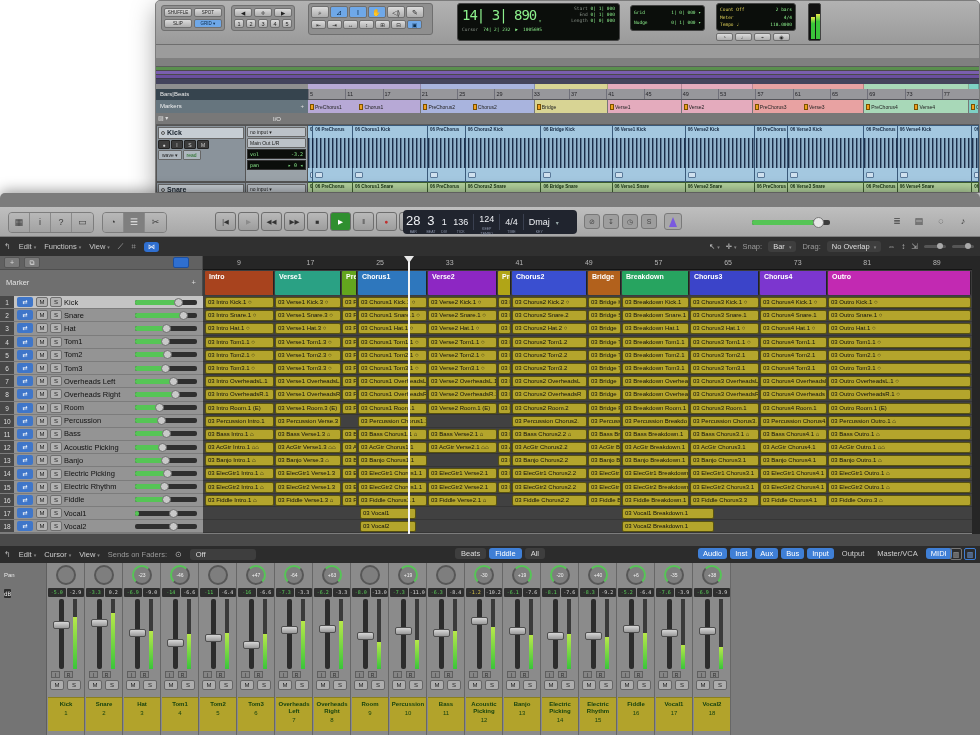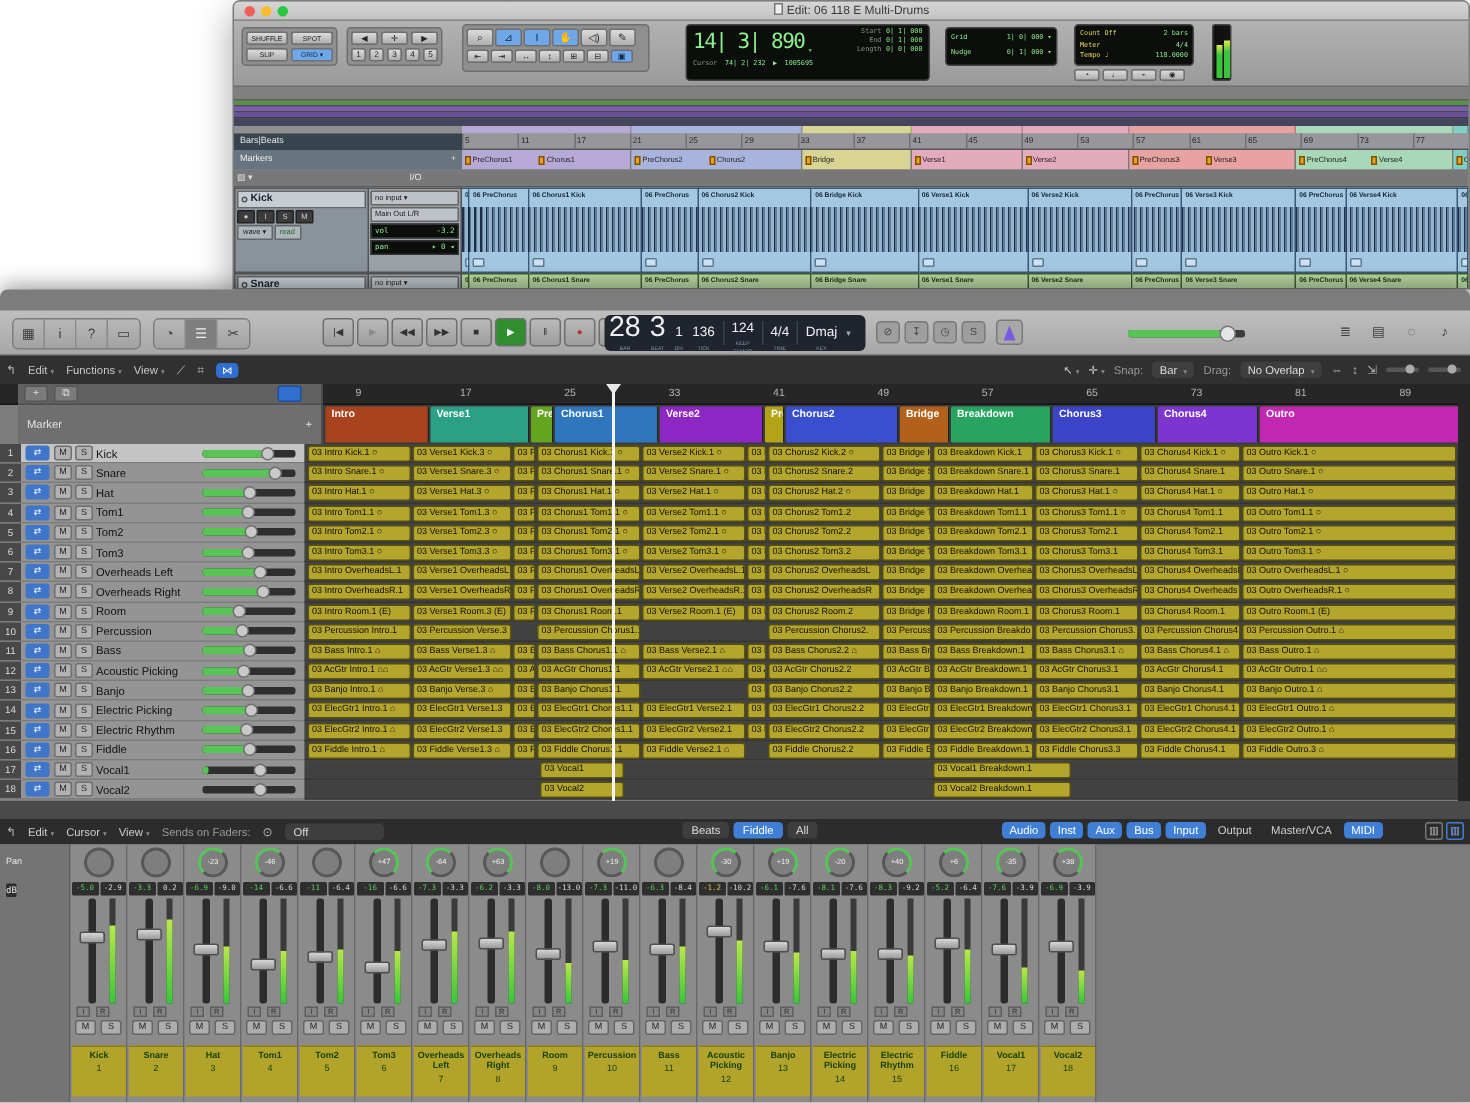--- a/index.html
+++ b/index.html
@@ -109,21 +109,21 @@
   .ic-group .ic:last-child{border-right:none;}
   .ic-group .ic.pressed{background:#7f7f7f;color:#eee;}
   .g1{left:8px;}.g2{left:102px;}
   .transport{position:absolute;left:215px;top:5px;display:flex;gap:2px;}
   .tbtn{width:21px;height:19px;background:linear-gradient(#b9b9b9,#9d9d9d);border:1px solid #6e6e6e;border-radius:3px;font-size:6.5px;color:#333;text-align:center;line-height:18px;padding:0;}
   .tbtn.dim{color:#8b8b8b;}
   .tbtn.play{background:#2f8f2f;color:#fff;}
   .tbtn.rec{color:#c03030;}
   .lcd{position:absolute;left:403px;top:3px;width:174px;height:24px;background:#20242e;border-radius:4px;display:flex;align-items:center;color:#eef0f4;}
   .lcd-num{text-align:center;padding:0 3px;}
-  .lcd-num .v{font-size:19px;line-height:13px;}
+  .lcd-num .v{font-size:13px;line-height:13px;}
   .lcd-num.small .v{font-size:9px;line-height:13px;}
   .lcd-num .l{font-size:3.5px;color:#8a93a8;display:block;margin-top:1px;}
   .lcd-sep{width:1px;height:16px;background:#3a4050;margin:0 2px;}
   .lcd-chev{font-size:6px;color:#9aa;margin-left:3px;}
   .auxbtns{position:absolute;left:584px;top:7px;display:flex;gap:3px;}
   .auxbtns .ab{width:16px;height:15px;background:#9e9e9e;border:1px solid #787878;border-radius:3px;font-size:7px;color:#474747;text-align:center;line-height:14px;}
   .metro{position:absolute;left:664px;top:6px;width:18px;height:17px;background:#a8a8a8;border:1px solid #7a7a7a;border-radius:3px;display:flex;align-items:center;justify-content:center;}
   .metro i{width:0;height:0;border-left:4px solid transparent;border-right:4px solid transparent;border-bottom:10px solid #7a5ae0;}
   .volsl{position:absolute;left:752px;top:13px;width:78px;height:5px;background:#3c3c3c;border-radius:2px;}
   .volsl .fill{position:absolute;left:0;top:0;bottom:0;width:80%;background:#56c556;border-radius:2px;}
@@ -137,21 +137,21 @@
   .ablue{background:#2f6fd0;color:#fff;border-radius:3px;padding:1px 4px;font-size:7px;}
   .arr-right{position:absolute;right:6px;top:0;height:19px;display:flex;align-items:center;gap:6px;}
   .snapbox{background:#3e3e3e;border-radius:3px;padding:1px 5px;color:#ddd;white-space:nowrap;}
   .snaplab{color:#9a9a9a;}
   .minislider{display:inline-flex;align-items:center;gap:2px;}
   .minislider .gr{width:22px;height:3px;background:#555;border-radius:2px;position:relative;}
   .minislider .gr i{position:absolute;left:60%;top:-2px;width:6px;height:6px;border-radius:50%;background:#aaa;}
   .lg-ruler{position:absolute;left:0;top:63px;right:0;height:14px;background:#262626;border-bottom:1px solid #141414;}
   .rulnums{position:absolute;left:237px;top:0;height:14px;display:flex;}
   .rulnums span{width:69.6px;font-size:7px;color:#b5b5b5;line-height:14px;}
-  .lg-markers{position:absolute;left:0;top:77px;right:0;height:26px;background:#3c3c3c;margin-left:12px;}
+  .lg-markers{position:absolute;left:0;top:77px;right:0;height:26px;background:#3c3c3c;}
   .mk-left{position:absolute;left:0;top:-14px;width:203px;height:40px;background:#6f6f6f;border-right:1px solid #4a4a4a;}
   .mk-toolrow{position:relative;height:14px;background:#616161;border-bottom:1px solid #4f4f4f;}
   .mk-toolrow .tb{position:absolute;top:1px;width:16px;height:11px;background:#7b7b7b;border:1px solid #565656;border-radius:2px;color:#ddd;font-size:7px;text-align:center;line-height:10px;}
   .mk-toolrow .tb.b1{left:4px;}.mk-toolrow .tb.b2{left:24px;}
   .mk-toolrow .tb.blue{left:173px;background:#2f6fd0;border-color:#1d4f9e;}
   .mk-lanrow{display:flex;align-items:center;height:25px;padding:0 6px;color:#e2e2e2;font-size:7.5px;}
   .mk-lanrow .plus{margin-left:auto;color:#ddd;}
   .mk-area{position:absolute;left:203px;right:8px;top:0;bottom:0;}
   .mkc{position:absolute;top:1px;height:24px;border-right:1px solid #222;color:#fff;font-size:7px;font-weight:bold;padding:2px 0 0 4px;overflow:hidden;white-space:nowrap;border-radius:1px;}
   .mk1{background:#a8431e}.mk2{background:#2aa184}.mk3{background:#63a51e}.mk4{background:#2e77bd}.mk5{background:#8d27c3}.mk6{background:#b1a517}.mk7{background:#3a4fd0}.mk8{background:#b2611c}.mk9{background:#27a460}.mk10{background:#3b44c9}.mk11{background:#7c36cf}.mk12{background:#c229b2}
@@ -174,21 +174,21 @@
   .gutter{position:absolute;left:972px;top:63px;width:8px;height:278px;background:#262626;}
   .playhead{position:absolute;left:408px;top:63px;width:2px;height:278px;background:#f4f4f4;z-index:30;}
   .playhead i{position:absolute;left:-4px;top:0;width:0;height:0;border-left:5px solid transparent;border-right:5px solid transparent;border-top:7px solid #e8e8e8;}
   
   .mixtool{position:absolute;left:0;top:353px;right:0;height:17px;background:#2c2c2c;color:#cfcfcf;font-size:7.5px;}
   .mt-left{position:absolute;left:4px;top:0;height:17px;display:flex;align-items:center;gap:8px;}
   .sendsbox{background:#3e3e3e;border-radius:3px;padding:1px 6px;width:66px;color:#ddd;}
   .mt-views{position:absolute;left:455px;top:2px;display:flex;gap:3px;}
   .vb{background:#3e3e3e;border-radius:3px;padding:1px 6px;color:#ddd;}
   .vb.on{background:#3f7fd6;color:#fff;}
-  .mt-filters{position:absolute;left:668px;top:2px;display:flex;gap:3px;}
+  .mt-filters{position:absolute;left:698px;top:2px;display:flex;gap:3px;}
   .fb{border-radius:3px;padding:1px 5px;color:#cfcfcf;}
   .fb.on{background:#3f7fd6;color:#fff;}
   .mt-wins{position:absolute;right:4px;top:2px;display:flex;gap:2px;}
   .mt-wins .wic{width:12px;height:12px;border:1px solid #777;border-radius:2px;font-size:7px;color:#bbb;text-align:center;line-height:11px;}
   .mt-wins .wic.on{border-color:#3f7fd6;color:#7fb2ff;}
   .mixer{position:absolute;left:0;top:370px;right:0;height:172px;background:#7c7c7c;}
   .mx-labels{position:absolute;left:0;top:0;width:47px;height:100%;background:#747474;border-right:1px solid #5f5f5f;}
   .mx-labels .lab{position:absolute;left:4px;font-size:6px;color:#e8e8e8;}
   .mx-labels .lab.pan{top:9px;}
   .mx-labels .lab.db{top:26px;}
@@ -213,28 +213,20 @@
   .sname{position:absolute;left:1px;bottom:4px;width:36px;height:34px;background:#b2a32b;border-top:1px solid #8a7f1f;text-align:center;}
   .sname .nm{font-size:6px;font-weight:bold;color:#16420f;line-height:7px;padding-top:3px;}
   .sname .no{font-size:6px;color:#16420f;padding-top:2px;}
 </style>
 </head>
 <body>
 
 <div id="screen">
 
   <section class="pt">
-    <div class="pt-titlebar">
-      <span class="tl">
-          <i class="c r"></i>
-          <i class="c y"></i>
-          <i class="c g"></i>
-        </span>
-      <span class="win-title"><span class="doc"></span><span>Edit: 06 118 E Multi-Drums</span></span>
-    </div>
     <div class="pt-toolbar">
       <div class="cluster modes">
 
       <span class="pt-btn">SHUFFLE</span>
           <span class="pt-btn">SPOT</span>
           <span class="pt-btn">SLIP</span>
           <span class="pt-btn on">GRID ▾</span>
         </div>
       <div class="cluster nav">
         <div class="navrow">

